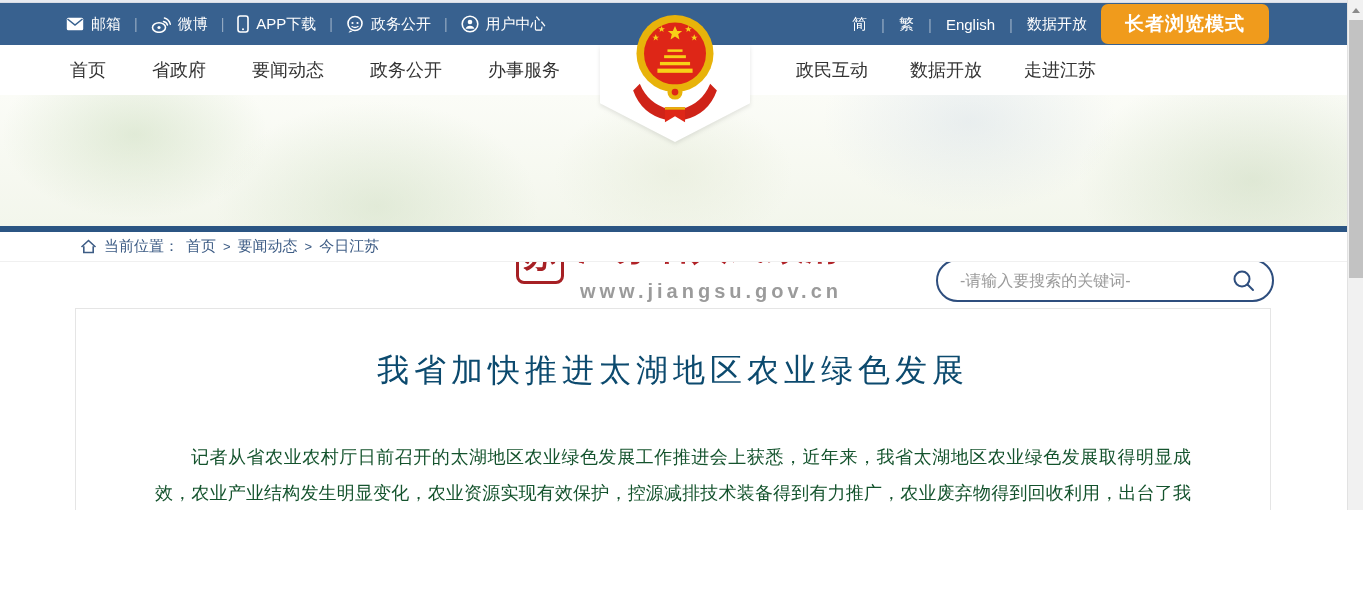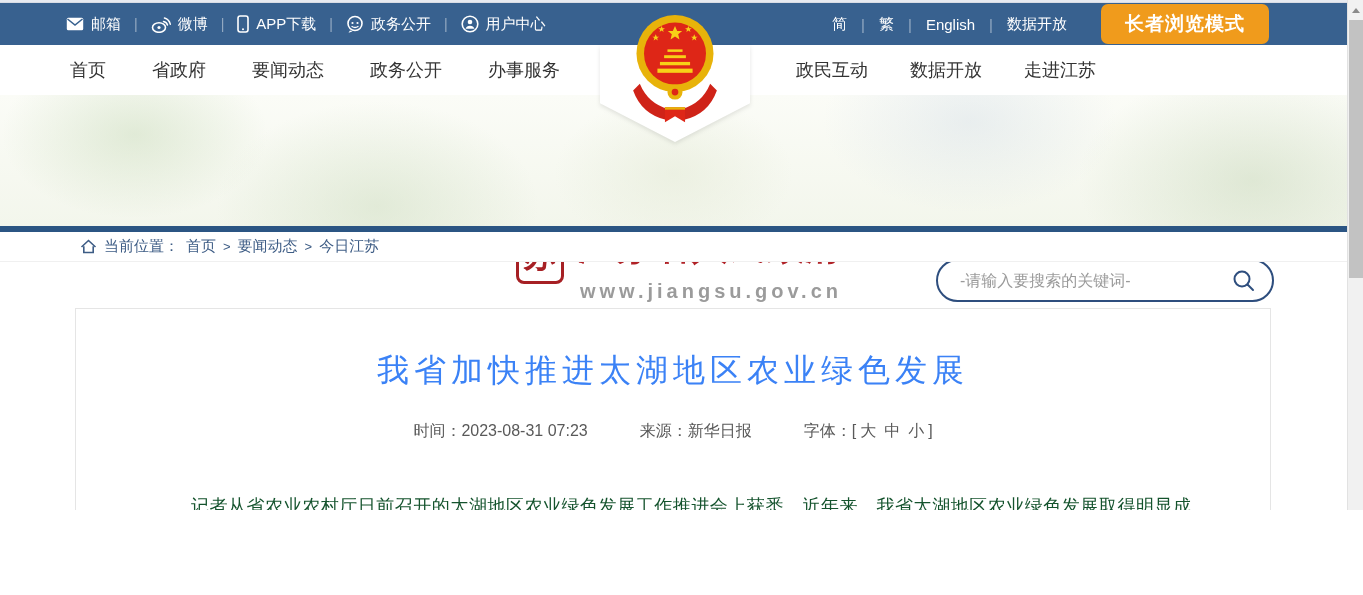--- a/index.html
+++ b/index.html
@@ -11,21 +11,21 @@
 
   
   .topbar { position:absolute; left:0; top:3px; width:1347px; height:42px; background:#38618f;
             display:flex; align-items:center; color:#fff; font-size:15px; }
   .topbar a { color:#fff; text-decoration:none; }
   .tb-left { display:flex; align-items:center; gap:13px; padding-left:66px; }
   .tb-item { display:flex; align-items:center; gap:7px; cursor:pointer; }
   .tb-sep { color:rgba(255,255,255,.45); font-size:14px; }
   .tb-right { margin-left:auto; display:flex; align-items:center; gap:14px; padding-right:78px; }
   .lang-sep { color:rgba(255,255,255,.45); }
-  .elder-btn { margin-left:20px; background:#f09b1c; color:#fff; border:none; border-radius:7px;
+  .elder-btn { margin-left:0; background:#f09b1c; color:#fff; border:none; border-radius:7px;
                font-size:19px; font-weight:bold; padding:7px 24px; cursor:pointer; letter-spacing:1px;
                font-family:inherit; }
 
   
   .navbar { position:absolute; left:0; top:45px; width:1347px; height:50px; background:#fff; }
   .nav-left, .nav-right { position:absolute; top:0; height:50px; display:flex; align-items:center; gap:46px; }
   .nav-left { left:70px; }
   .nav-right { left:796px; gap:42px; }
   .nav-item { font-size:18px; color:#333; text-decoration:none; cursor:pointer; white-space:nowrap; }
 
@@ -68,21 +68,21 @@
   .breadcrumb { position:absolute; left:0; top:232px; width:1347px; height:30px; background:#fff;
                 display:flex; align-items:center; gap:7px; padding-left:80px;
                 font-size:15px; color:#3d5c85; border-bottom:1px solid #f0f0f0; }
   .breadcrumb a { color:#3d5c85; text-decoration:none; cursor:pointer; }
   .bc-sep { color:#3d5c85; font-size:13px; }
 
   
   .article-card { position:absolute; left:75px; top:308px; width:1196px; height:400px;
                   background:#fff; border:1px solid #e5e5e5; }
   .article-title { margin-top:40px; text-align:center; font-size:32px; font-weight:400;
-                   color:#3b82f6; letter-spacing:5px; }
+                   color:#0c4a6e; letter-spacing:5px; }
   .article-meta { margin-top:28px; display:flex; justify-content:center; gap:52px;
                   font-size:16px; color:#595959; }
   .meta-item { white-space:nowrap; }
   .font-sizer span { cursor:pointer; }
   .font-sizer .fs { margin:0 4px; }
   .article-body { margin:46px 79px 0 79px; font-size:18px; color:#14532d; line-height:36px;
                   text-align:justify; text-indent:2em; }
 
   
   .scrollbar { position:absolute; right:0; top:0; width:16px; height:595px; background:#f1f1f1;
@@ -248,27 +248,20 @@
     <span>当前位置：</span>
     <a>首页</a>
     <span class="bc-sep">&gt;</span>
     <a>要闻动态</a>
     <span class="bc-sep">&gt;</span>
     <a>今日江苏</a>
   </div>
 
   <div class="article-card">
     <h1 class="article-title">我省加快推进太湖地区农业绿色发展</h1>
-    <div class="article-meta">
-      <span class="meta-item">时间：2023-08-31 07:23</span>
-      <span class="meta-item">来源：新华日报</span>
-      <span class="meta-item font-sizer">
-        <span>字体：</span><span>[</span><span class="fs">大</span><span class="fs">中</span><span class="fs">小</span><span>]</span>
-      </span>
-    </div>
     <p class="article-body">记者从省农业农村厅日前召开的太湖地区农业绿色发展工作推进会上获悉，近年来，我省太湖地区农业绿色发展取得明显成效，农业产业结构发生明显变化，农业资源实现有效保护，控源减排技术装备得到有力推广，农业废弃物得到回收利用，出台了我省池塘养殖尾水排放强制性标准，对太湖一、二级保护区内实现特别排放限值。</p>
   </div>
 
   <div class="scrollbar">
     <div class="sb-btn sb-up">
       <span class="arrow-up"></span>
     </div>
     <div class="sb-thumb"></div>
     <div class="sb-btn sb-down">
       <span class="arrow-down"></span>

